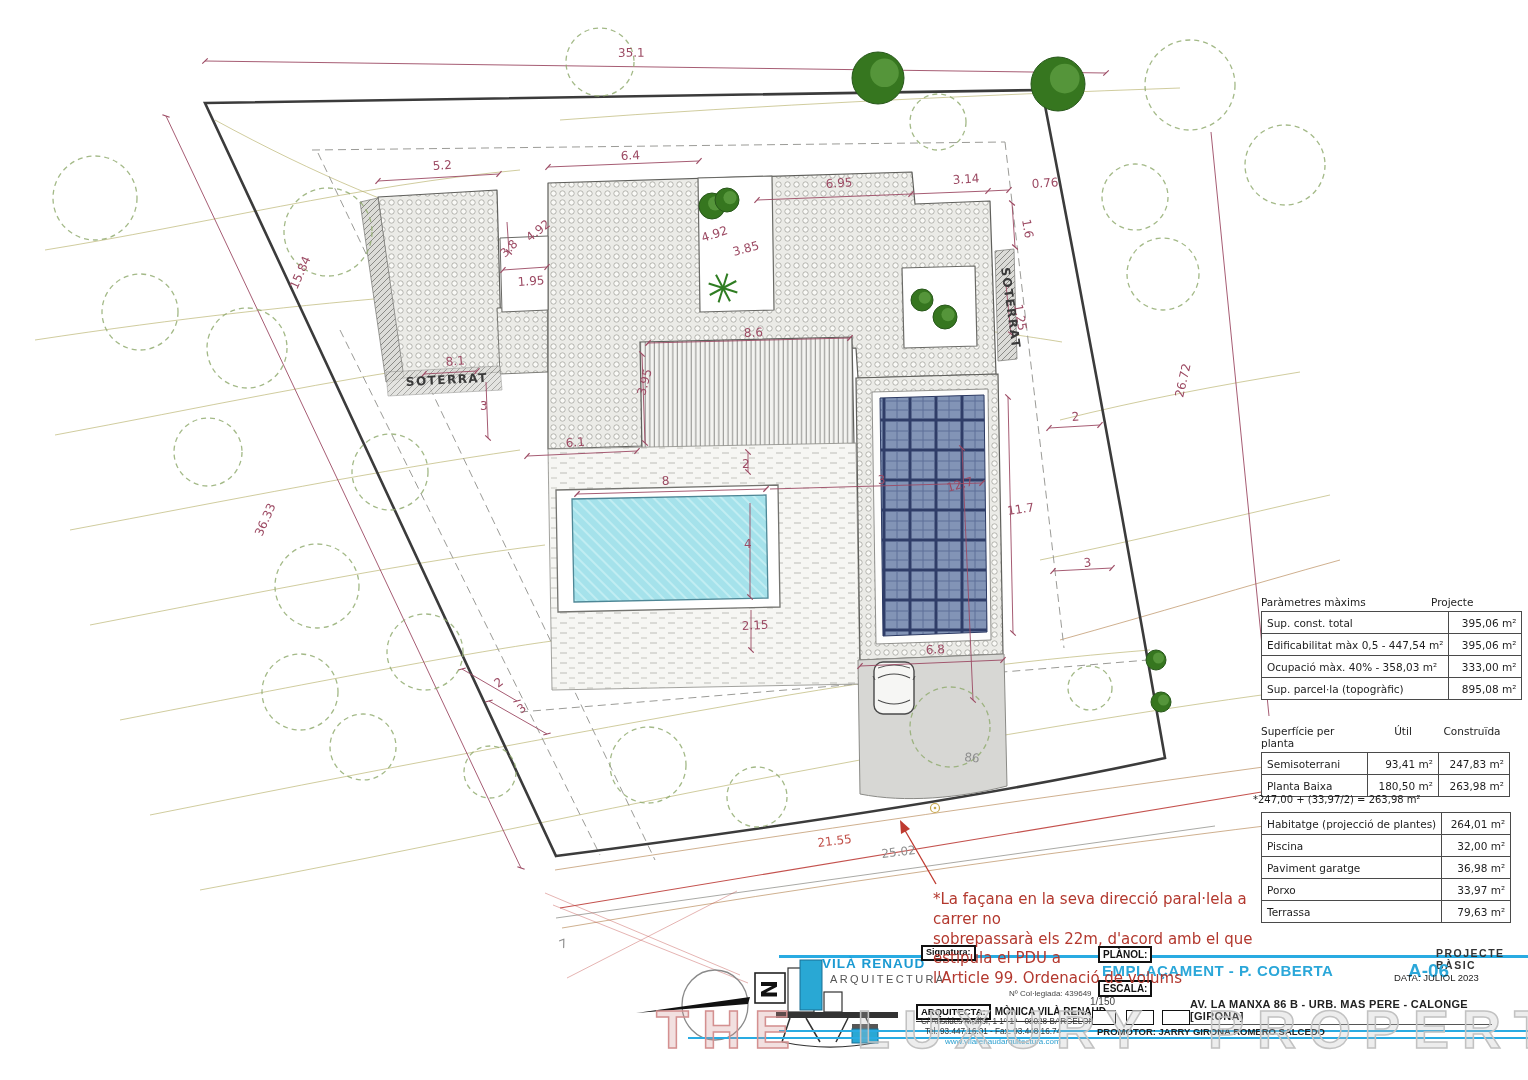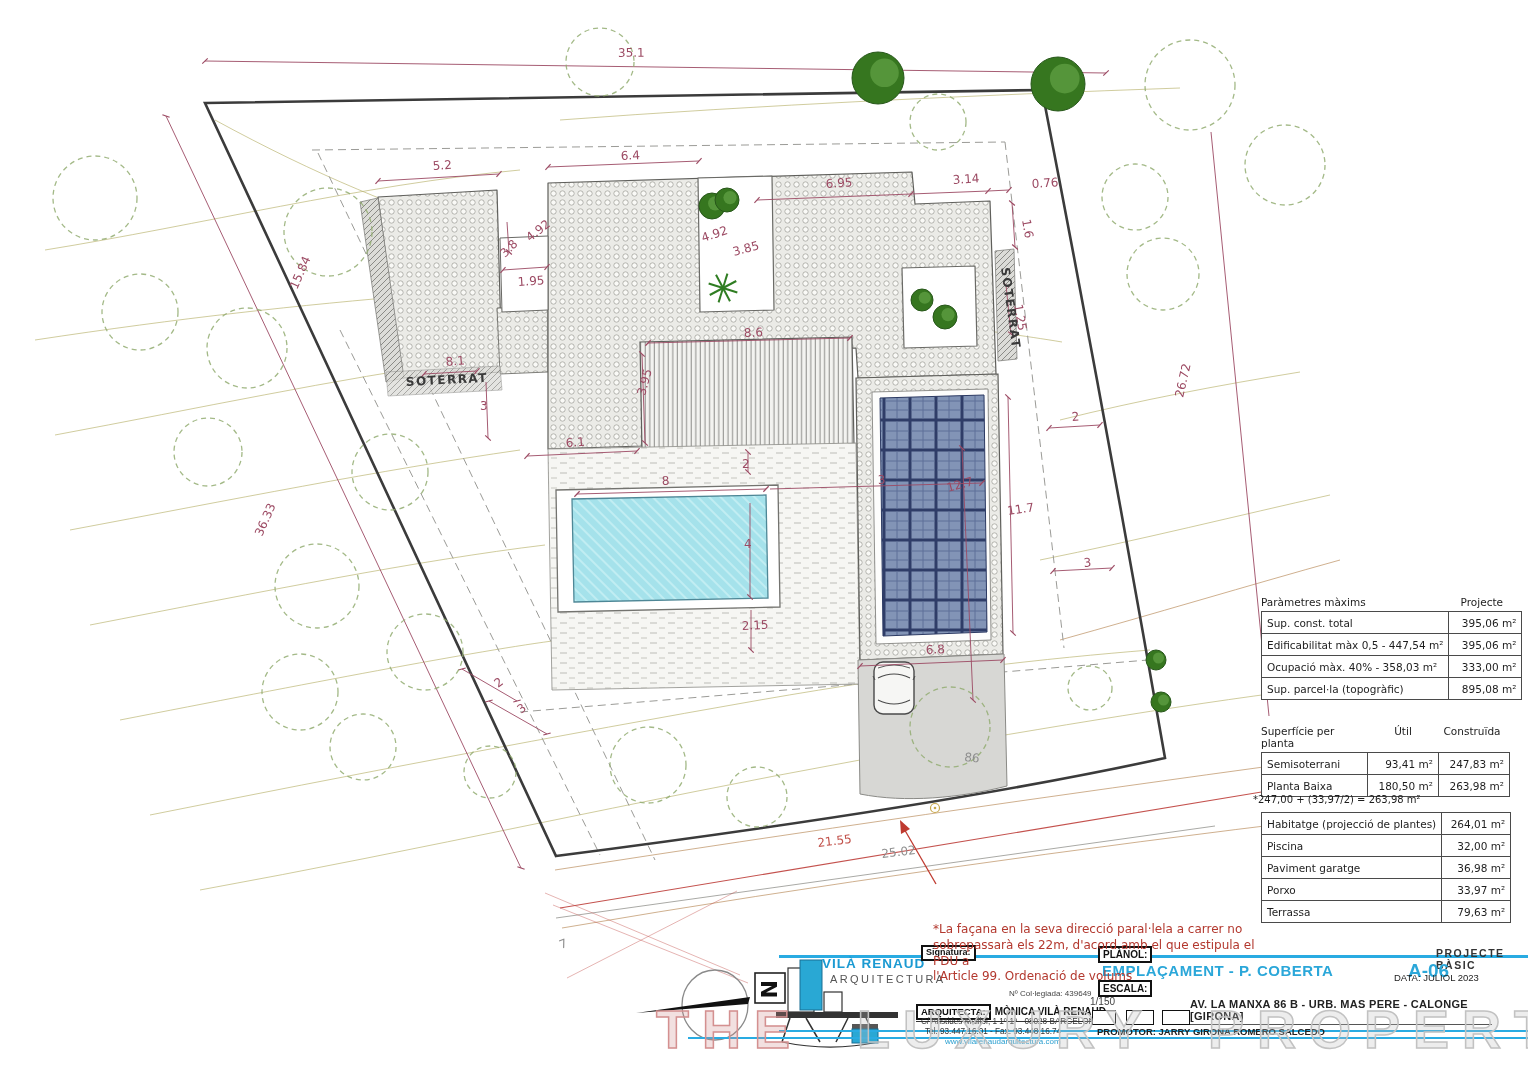--- a/index.html
+++ b/index.html
@@ -24,22 +24,22 @@
   .ptable .thead{display:flex;margin-bottom:3px;}
   .ptable table{border-collapse:collapse;background:#0369a1;}
   .ptable td{border:1px solid #4a4a4a;padding:2px 5px;height:17px;background:#fff;white-space:nowrap;}
   .ptable td.val{text-align:right;}
   #t1 td:first-child{width:160px;} #t1 td.val{width:62px;}
   #t2 td:first-child{width:95px;}  #t2 td.val{width:60px;}
   #t3 td:first-child{width:164px;} #t3 td.val{width:58px;}
   .tnote{position:absolute;z-index:30;font-family:"DejaVu Sans",sans-serif;font-size:10px;color:#1d1d1d;}
 
   
-  .note{position:absolute;left:933px;top:922px;width:330px;z-index:33;
-        font-family:"DejaVu Sans",sans-serif;font-size:12px;line-height:1.32;color:#b3382e;}
+  .note{position:absolute;left:933px;top:890px;width:330px;z-index:33;
+        font-family:"DejaVu Sans",sans-serif;font-size:15px;line-height:1.32;color:#b3382e;}
 
   
   .tb{position:absolute;inset:0;z-index:20;}
   .tb > div{position:absolute;}
   .cyan{background:#29abe2;}
   .boxed{border:2px solid #111;background:#fff;font-weight:bold;color:#111;
          padding:1px 3px;display:inline-block;line-height:1.1;}
   .firm-name{left:822px;top:956px;color:#1b9ad2;font-weight:bold;font-size:13.5px;letter-spacing:1px;}
   .firm-sub{left:830px;top:973px;color:#555;font-size:11px;letter-spacing:2.4px;}
   .sig-box{left:921px;top:945px;font-size:9px;}
@@ -390,21 +390,21 @@
     <rect x="852" y="1024" width="26" height="5" fill="#555"></rect>
     <rect x="852" y="1029" width="26" height="14" fill="#29a8d4" stroke="#1b6e93" stroke-width="1"></rect>
   </g>
 </svg>
 
 <div class="wm wm2"><span class="t">THE</span> <span class="r">LUXURY PROPERTY FINDERS</span></div>
 
 <div class="ptable" id="t1" style="left:1253px;top:596px">
   <div class="thead">
     <span style="width:170px">Paràmetres màxims</span>
-    <span style="width:72px;text-align:right">Projecte</span>
+    <span style="width:72px;text-align:left">Projecte</span>
   </div>
   <table>
         <tbody id="t1b">
           <tr>
             <td>Sup. const. total</td>
             <td class="val">395,06 m²</td>
           </tr>
           <tr>
             <td>Edificabilitat màx 0,5 - 447,54 m²</td>
             <td class="val">395,06 m²</td>

